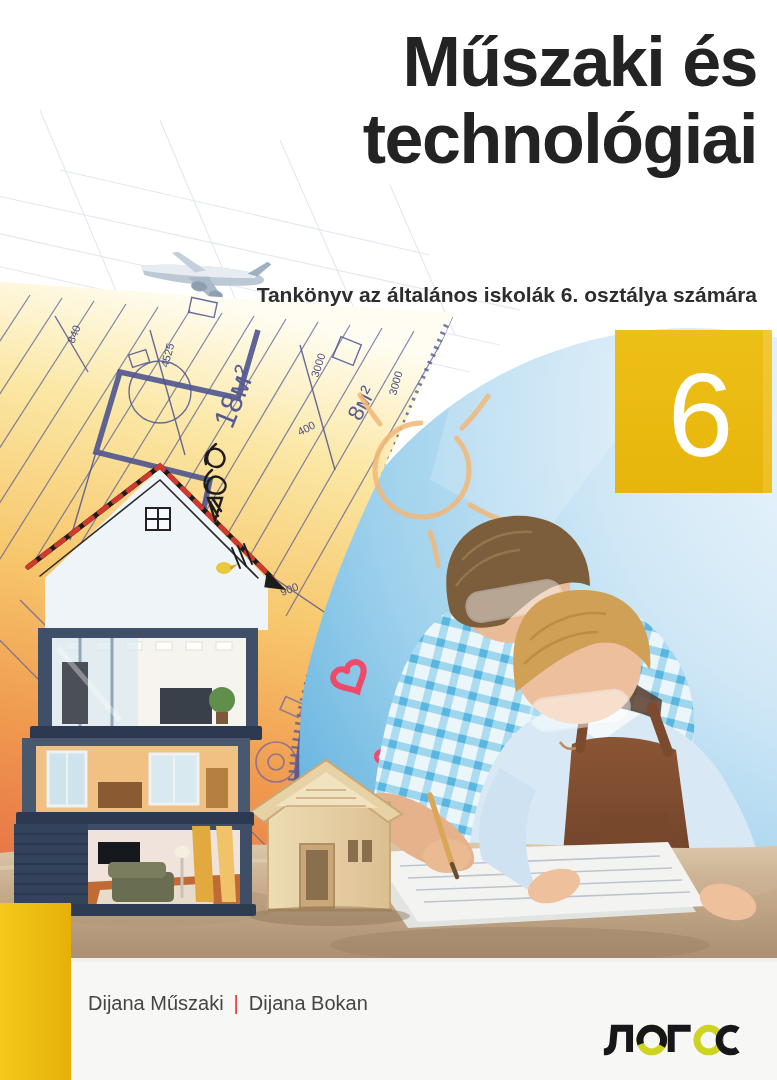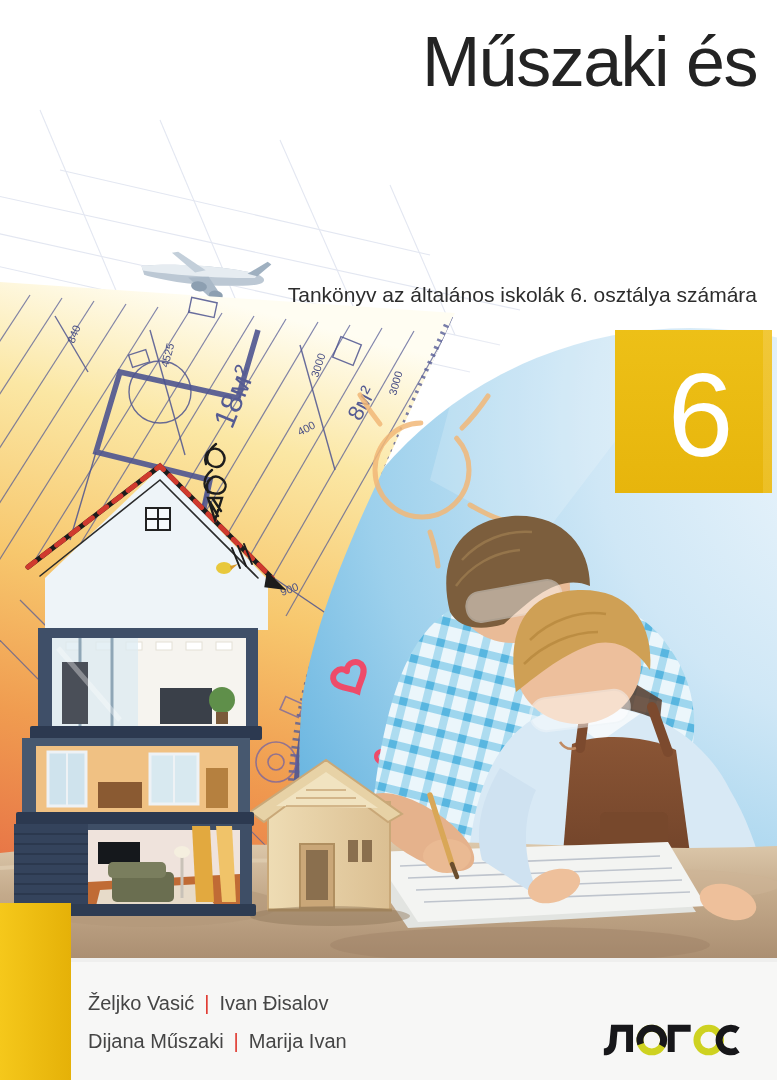--- a/index.html
+++ b/index.html
@@ -6,27 +6,27 @@
   *{box-sizing:border-box;}
   .cover{
     position:relative;width:777px;height:1080px;margin:0 auto;
     background:#ffffff;overflow:hidden;
     font-family:"Liberation Sans", sans-serif;
     box-shadow:inset 0 0 46px rgba(40,50,70,.10);
   }
   .art{position:absolute;left:0;top:0;width:777px;height:1080px;display:block;}
   .title-block{
     position:absolute;top:24px;right:20px;text-align:right;
-    color:#232323;font-size:70px;line-height:77px;font-weight:400;
+    color:#232323;font-size:70px;line-height:77px;font-weight:700;
     letter-spacing:-1.5px;white-space:nowrap;
   }
   .title-block span{display:block;}
   .subtitle{
     position:absolute;top:283px;right:20px;text-align:right;
-    color:#2d2d2d;font-size:21px;letter-spacing:0;font-weight:400;
+    color:#2d2d2d;font-size:21px;letter-spacing:0;font-weight:700;
   }
   .grade-badge{
     position:absolute;left:615px;top:330px;width:157px;height:163px;
     background:linear-gradient(180deg,#edc017 0%,#e7b50c 100%);
   }
   .grade-badge .edge{
     position:absolute;right:0;top:0;width:9px;height:100%;
     background:linear-gradient(180deg,#f2ca44,#eec32e);opacity:.75;
   }
   .grade-badge .num{
@@ -341,37 +341,35 @@
       <path d="M208 498 L222 498 L215 520 Z M210 502 L218 516 M213 499 L221 511"></path>
       <path d="M232 548 L240 568 M238 546 L246 566 M244 544 L252 564" stroke-width="2"></path>
     </g>
 
     <rect x="0" y="958" width="777" height="122" fill="#f7f7f6"></rect>
     <rect x="0" y="958" width="777" height="4" fill="#efefee"></rect>
   </svg>
 
   <div class="title-block">
     <span>Műszaki és</span>
+    <span>technológiai</span>
   </div>
 
   <div class="subtitle">Tankönyv az általános iskolák 6. osztálya számára</div>
 
   <div class="grade-badge">
     <div class="edge"></div>
     <div class="num">6</div>
   </div>
 
   <div class="left-bar"></div>
 
   <div class="authors">
     <div class="row">
-      <span>Željko Vasić</span><span class="sep">|</span><span>Ivan Đisalov</span>
-    </div>
-    <div class="row">
-      <span>Dijana Műszaki</span><span class="sep">|</span><span>Marija Ivan</span>
+      <span>Dijana Műszaki</span><span class="sep">|</span><span>Dijana Bokan</span>
     </div>
   </div>
 
   <div class="logo">
     <span class="sr-only">ЛОГОС</span>
     <svg viewBox="0 0 216 52" width="150" height="44">
       <g fill="none" stroke-width="10">
         <path d="M44 46 L44 12 L22 12 L20 34 Q18.5 46 7 46" stroke="#17171a"></path>
         <circle cx="76" cy="29" r="17" stroke="#ced221"></circle>
         <path d="M60 34.8 A17 17 0 1 1 90.7 37.5" stroke="#17171a"></path>

